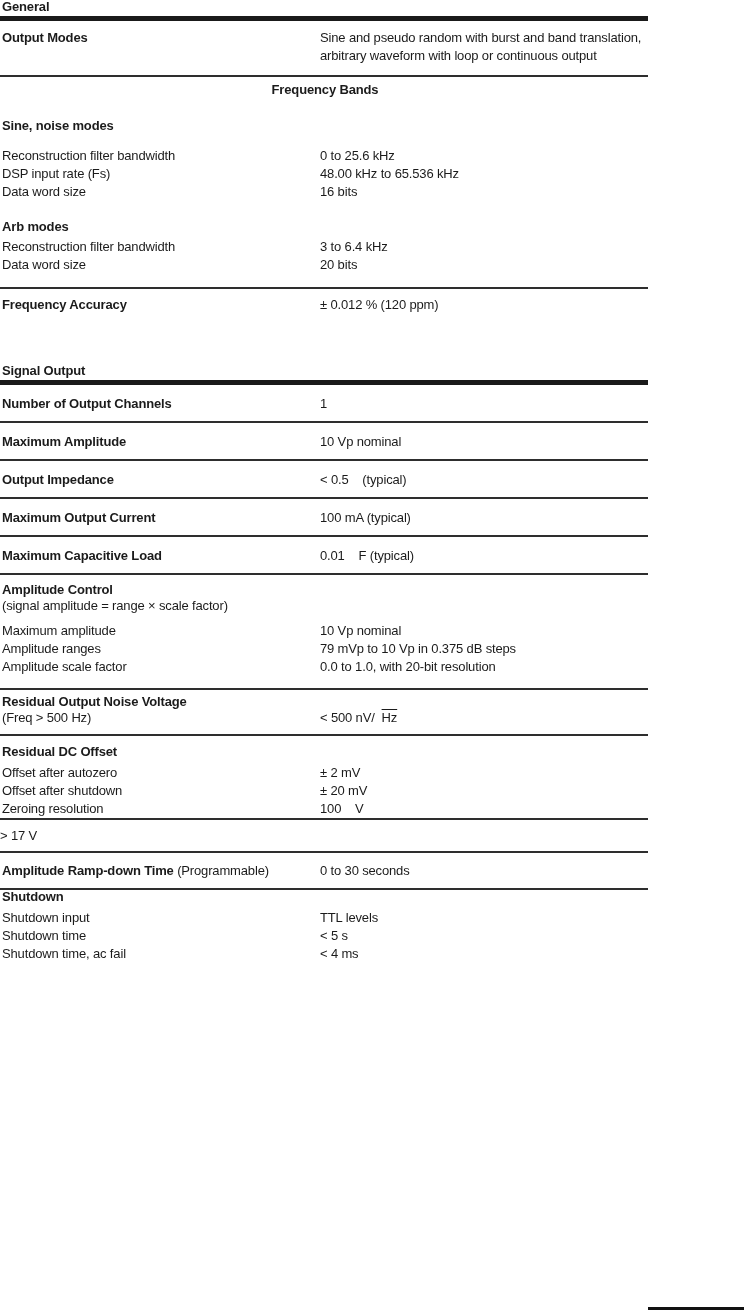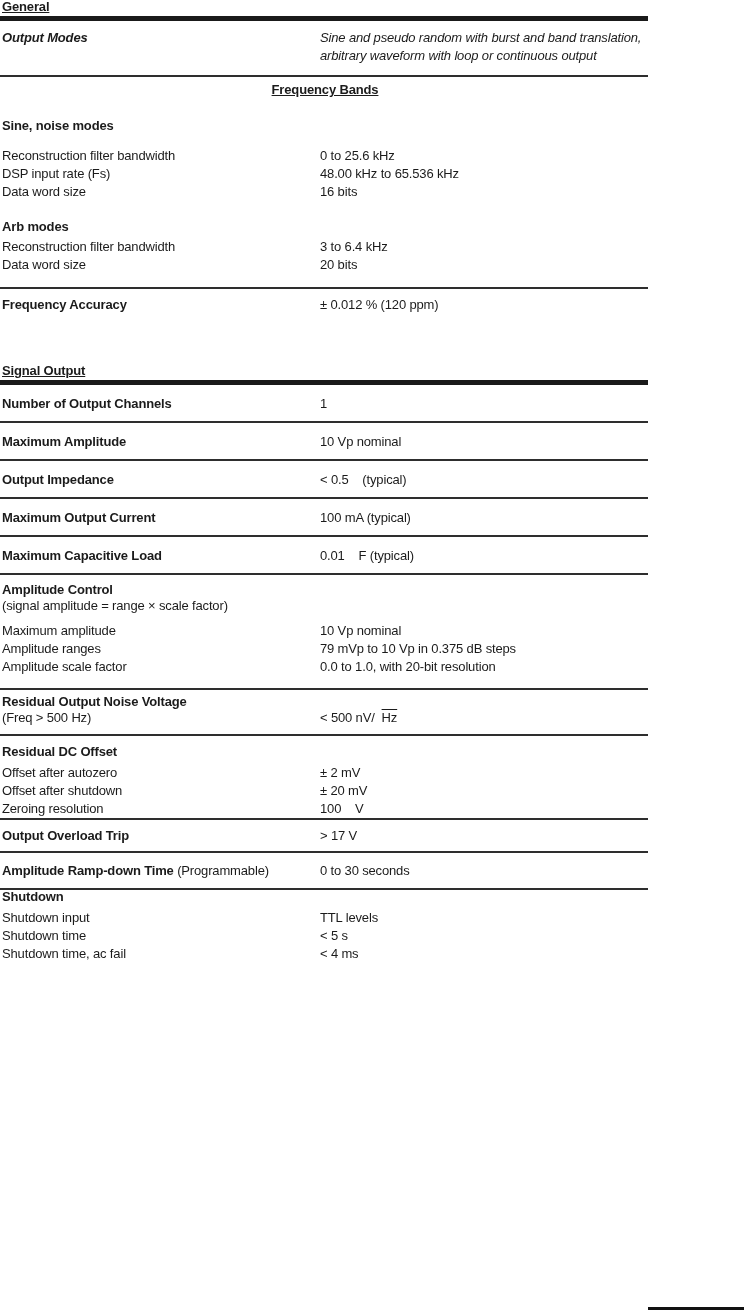--- a/index.html
+++ b/index.html
@@ -21,21 +21,20 @@
   .doc {
     width: 648px;
     position: absolute;
     top: 0;
     left: 0;
   }
   .h1 {
     font-weight: bold;
     line-height: 14px;
     padding-left: 2px;
-    text-decoration: underline;
   }
   .h2 {
     font-weight: bold;
     line-height: 14px;
     padding-left: 2px;
   }
   .rule-thick {
     height: 5px;
     background: #1a1a1a;
     margin-top: 2px;
@@ -44,21 +43,21 @@
     height: 2px;
     background: #2e2e2e;
   }
   .row {
     display: grid;
     grid-template-columns: 320px 1fr;
   }
   .lbl { padding-left: 2px; }
   .bold { font-weight: bold; }
   
-  .row-output-modes { padding: 8px 0 10px 0; font-style: italic; }
+  .row-output-modes { padding: 8px 0 10px 0; }
   .h1-freq-bands { margin-top: 6px; text-align: center; }
   .h2-sine-noise { margin-top: 22px; margin-bottom: 14px; }
   .h2-arb { margin-top: 19px; margin-bottom: 4px; }
   .rule-before-accuracy { margin-top: 13px; }
   .row-freq-accuracy { padding-top: 7px; }
   
   .h1-signal-output { margin-top: 50px; }
   .spec-row { padding: 10px 0 8px 0; }
   
   .grp-head { padding-top: 8px; }
@@ -210,21 +209,20 @@
       <div class="val">± 20 mV</div>
     </div>
     <div class="row">
       <div class="lbl">Zeroing resolution</div>
       <div class="val">100 &nbsp;&nbsp;&nbsp;V</div>
     </div>
   </div>
   <div class="rule-thin"></div>
 
   <div class="row row-overload">
-    <div class="lbl bold">Output Overload Trip</div>
     <div class="val">&gt; 17 V</div>
   </div>
   <div class="rule-thin"></div>
 
   <div class="row row-rampdown">
     <div class="lbl"><span class="bold">Amplitude Ramp-down Time</span><span> (Programmable)</span></div>
     <div class="val">0 to 30 seconds</div>
   </div>
   <div class="rule-thin"></div>
 

